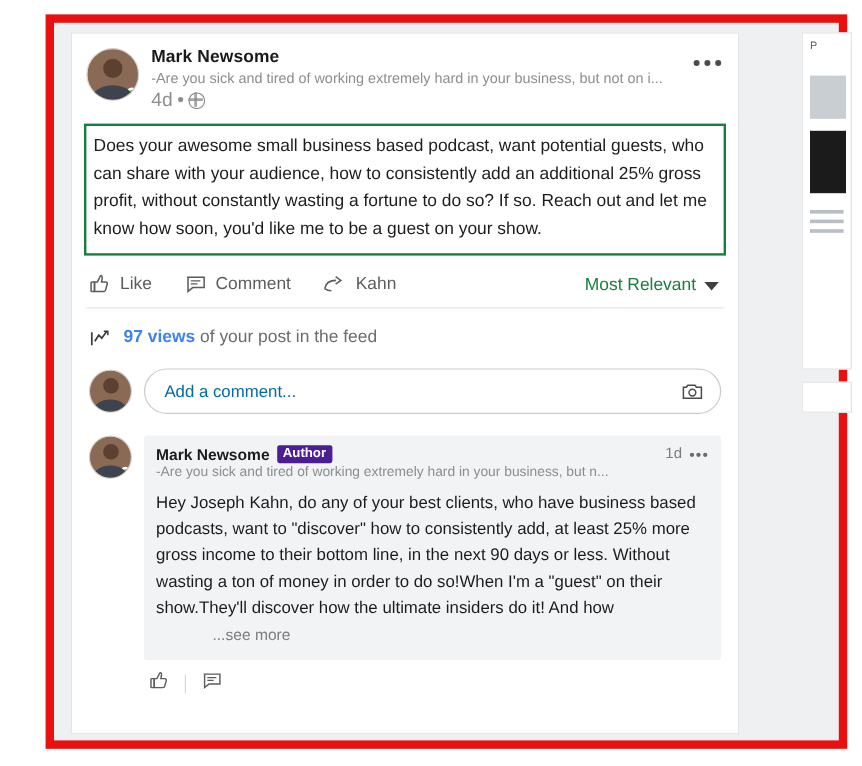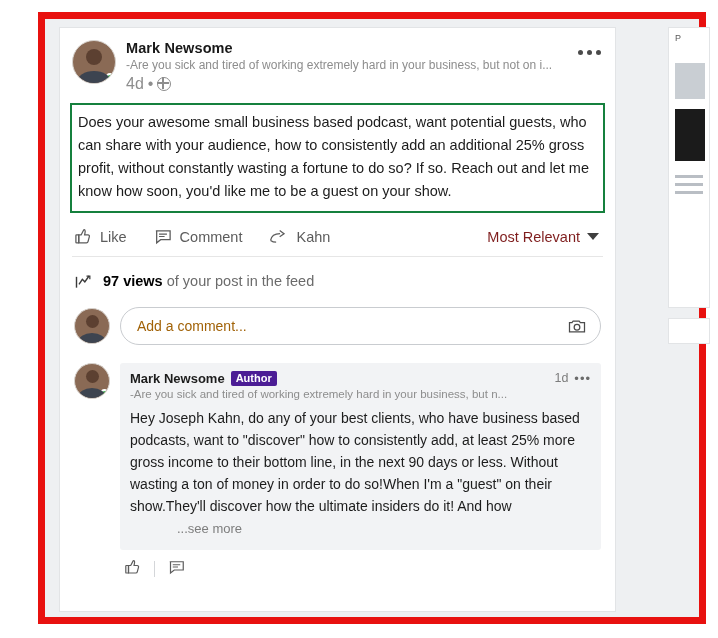--- a/index.html
+++ b/index.html
@@ -249,21 +249,21 @@
   }
   .post-body {
     font-size: 14.5px;
     line-height: 23px;
     color: #1c1c1c;
   }
 
   
   .actions {
     display: flex;
-    align-items: center;
+    align-items: flex-end;
     padding: 14px 12px 10px 14px;
     position: relative;
   }
   .action {
     display: flex;
     align-items: center;
     gap: 7px;
     margin-right: 26px;
     cursor: pointer;
   }
@@ -285,21 +285,21 @@
   .sort-control {
     margin-left: auto;
     display: flex;
     align-items: center;
     gap: 7px;
     cursor: pointer;
     padding-right: 4px;
   }
   .sort-label {
     font-size: 14.5px;
-    color: #7f1d1d;
+    color: #15803d;
   }
   .caret {
     width: 0;
     height: 0;
     border-left: 6px solid transparent;
     border-right: 6px solid transparent;
     border-top: 7px solid #3f3f3f;
   }
 
   .divider {
@@ -313,21 +313,21 @@
     display: flex;
     align-items: center;
     gap: 9px;
     padding: 14px 12px 12px 14px;
   }
   .views-text {
     font-size: 14.5px;
     color: #6b6b6b;
   }
   .views-text b {
-    color: #000000;
+    color: #3b82f6;
     font-weight: bold;
   }
 
   
   .comment-input-row {
     display: flex;
     align-items: center;
     padding: 4px 14px 12px 14px;
     gap: 10px;
   }
@@ -337,21 +337,21 @@
     border: 1px solid #c9ccd0;
     border-radius: 19px;
     display: flex;
     align-items: center;
     padding: 0 12px 0 16px;
     box-sizing: border-box;
     background: #fff;
   }
   .comment-placeholder {
     font-size: 14px;
-    color: #a16207;
+    color: #0369a1;
     flex: 1 1 auto;
   }
 
   
   .comment {
     display: flex;
     padding: 6px 14px 10px 14px;
     gap: 10px;
   }
   .comment-main {

